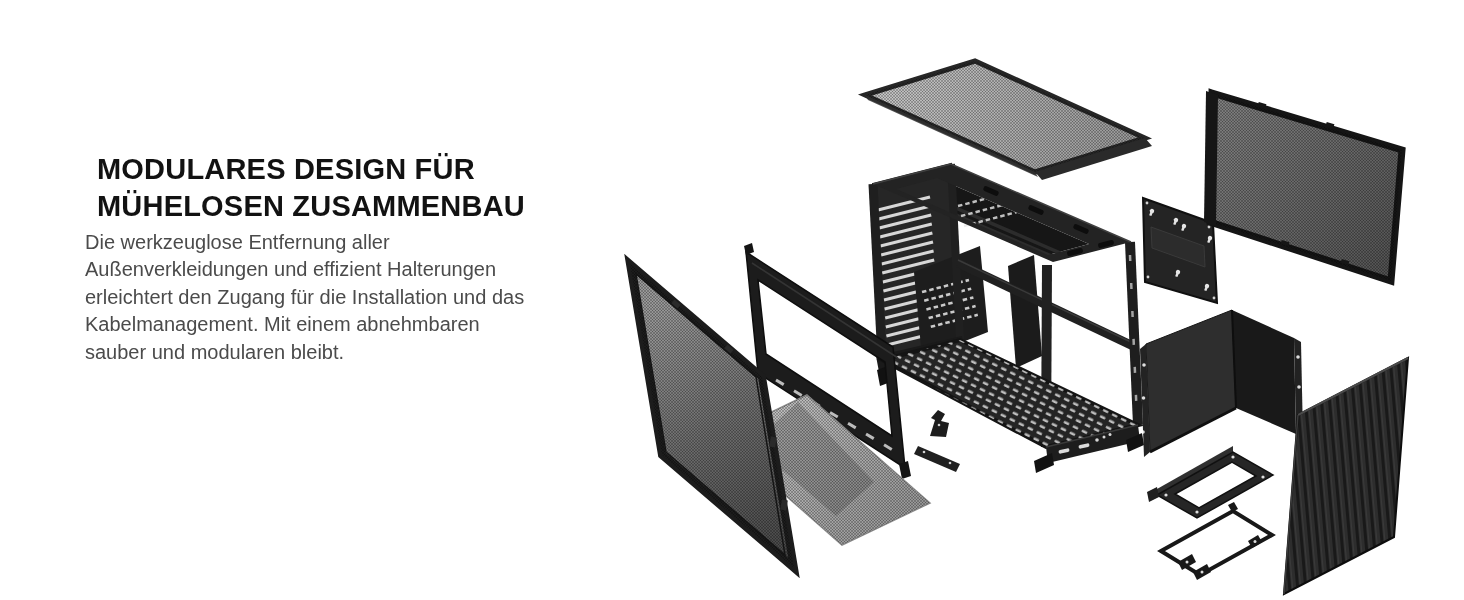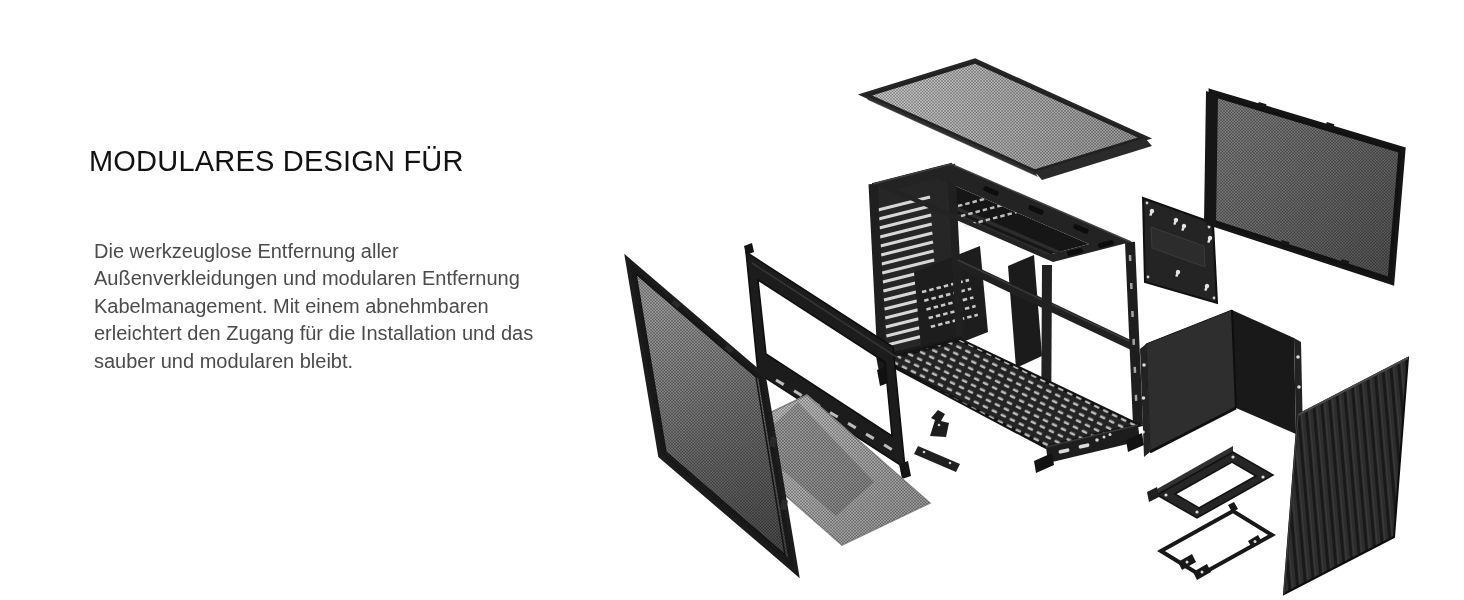--- a/index.html
+++ b/index.html
@@ -1,38 +1,39 @@
 <!DOCTYPE html>
 <html lang="de"><head>
 <meta charset="utf-8">
 <title>Modulares Design</title>
 <style>
   html,body{margin:0;padding:0;background:#ffffff;}
   body{width:1464px;height:600px;overflow:hidden;font-family:"Liberation Sans",sans-serif;}
   .stage{position:relative;width:1464px;height:600px;background:#ffffff;}
   .text-block{position:absolute;left:85px;top:139px;width:500px;}
-  .headline{margin:4px;font-size:29px;line-height:37px;font-weight:400;color:#121212;letter-spacing:0.2px;}
+  .headline{margin:12px;font-size:29px;line-height:37px;font-weight:700;color:#121212;letter-spacing:0.2px;}
   .headline span{display:block;}
-  .body-copy{position:absolute;left:85px;top:229px;width:520px;margin:9px;font-size:20px;line-height:27.4px;font-weight:400;color:#4b4b4b;}
+  .body-copy{position:absolute;left:85px;top:229px;width:520px;margin:0;font-size:20px;line-height:27.4px;font-weight:400;color:#4b4b4b;}
   .body-copy span{display:block;}
   .art{position:absolute;left:0;top:0;width:1464px;height:600px;}
 </style>
 </head>
 <body>
 
 <div class="stage">
 
   <h2 class="headline text-block">
     <span>MODULARES DESIGN FÜR</span>
+    <span>MÜHELOSEN ZUSAMMENBAU</span>
   </h2>
   <p class="body-copy">
     <span>Die werkzeuglose Entfernung aller</span>
-    <span>Außenverkleidungen und modularen Entfernung</span>
+    <span>Außenverkleidungen und effizient Halterungen</span>
+    <span>erleichtert den Zugang für die Installation und das</span>
     <span>Kabelmanagement. Mit einem abnehmbaren</span>
-    <span>erleichtert den Zugang für die Installation und das</span>
     <span>sauber und modularen bleibt.</span>
   </p>
 
   <svg class="art" viewBox="0 0 1464 600" aria-hidden="true">
     <defs>
       <linearGradient id="gA" gradientUnits="userSpaceOnUse" x1="660" y1="300" x2="785" y2="560">
         <stop offset="0" stop-color="#999999"></stop>
           <stop offset="0.5" stop-color="#6b6b6b"></stop>
           <stop offset="1" stop-color="#454545"></stop>
       </linearGradient>

